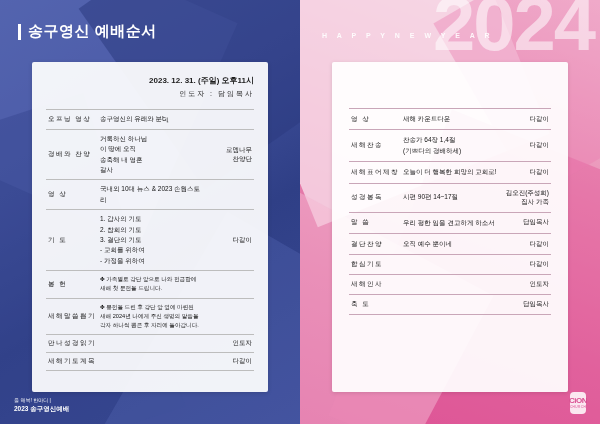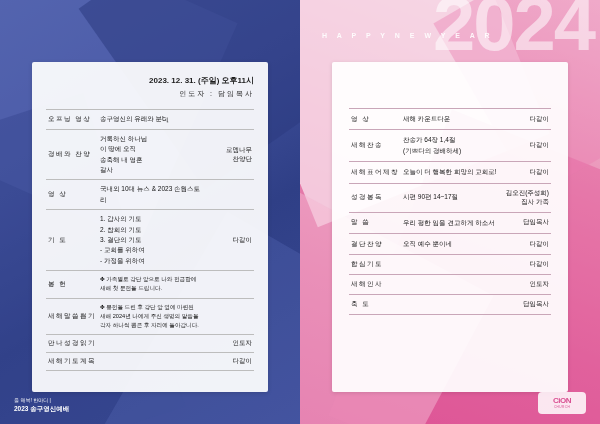--- a/index.html
+++ b/index.html
@@ -235,21 +235,21 @@
     line-height: 1.6;
   }
   .footer-left .fl-2 {
     font-size: 6.5px;
     font-weight: bold;
   }
   .logo-badge {
     position: absolute;
     right: 14px;
     bottom: 10px;
-    width: 48px;
+    width: 16px;
     height: 22px;
     border-radius: 4px;
     background: rgba(255,255,255,0.85);
     display: flex;
     align-items: center;
     justify-content: center;
     flex-direction: column;
   }
   .logo-badge .lg-main {
     font-size: 8px;
@@ -279,20 +279,24 @@
   <div class="half half-right">
     <div class="shard r-s1"></div>
     <div class="shard r-s2"></div>
     <div class="shard r-s3"></div>
     <div class="shard r-s4"></div>
     <div class="year-big">2024</div>
   </div>
 
   <div class="hny">H A P P Y   N E W   Y E A R</div>
 
+  <div class="left-title-wrap">
+    <div class="title-bar"></div>
+    <div class="left-title">송구영신 예배순서</div>
+  </div>
 
   <div class="panel panel-left">
     <div class="meta">
       <div class="date">2023. 12. 31. (주일) 오후11시</div>
       <div class="leader">인도자 : 담임목사</div>
     </div>
     <table class="order">
       <tbody id="left-rows">
           <tr>
             <td class="col-label">오프닝 영상</td>

